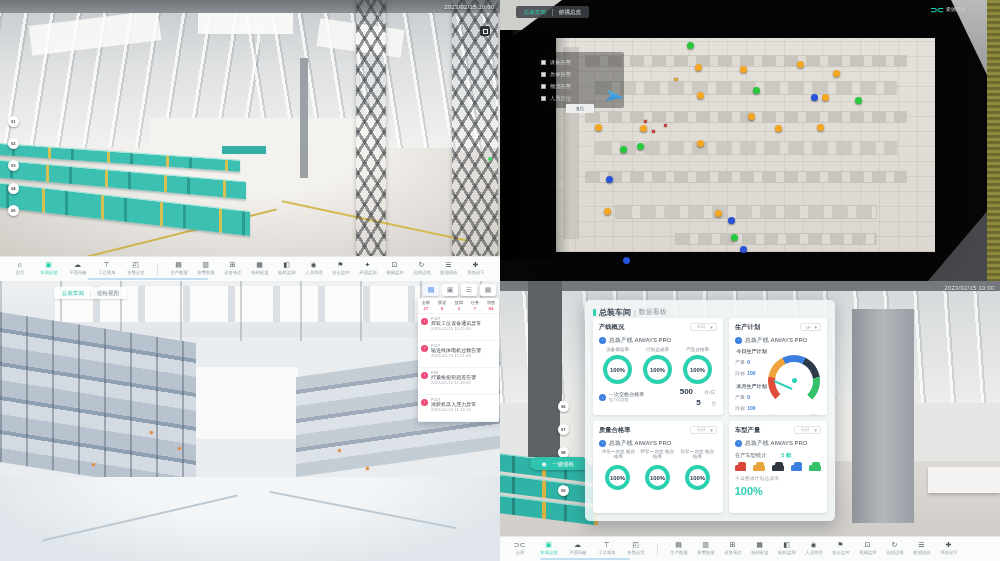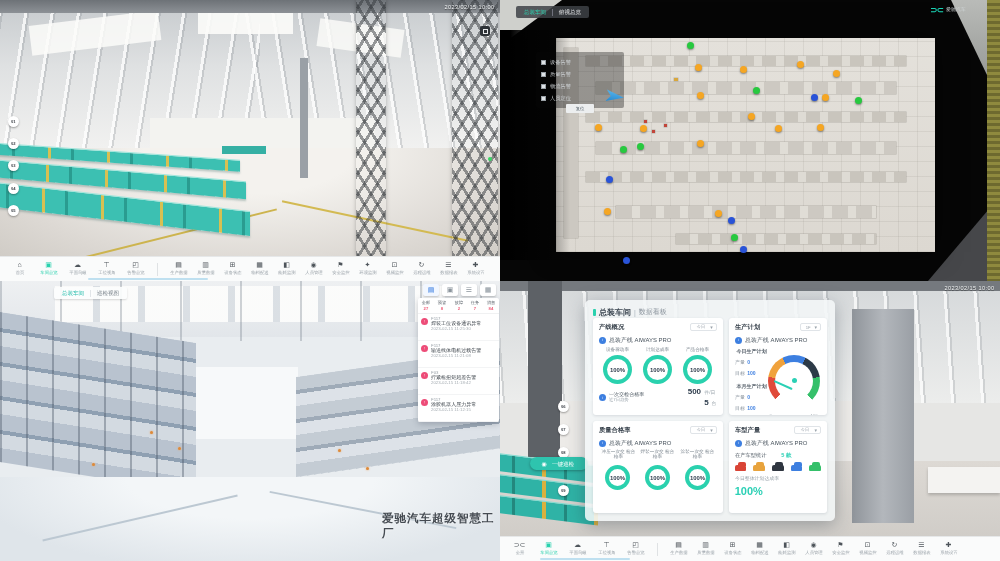--- a/index.html
+++ b/index.html
@@ -158,21 +158,21 @@
   .dcol.small .donut{width:25px;height:25px}
   .donut i{position:absolute;inset:0;border-radius:50%}
   .donut i::after{content:"";position:absolute;inset:4px;border-radius:50%;background:#fff}
   .donut em{position:absolute;inset:0;display:flex;align-items:center;justify-content:center;font-style:normal;font-size:7px;font-weight:bold;color:#2e3c4c;transform:scale(.85)}
   .c1-footer{display:flex;justify-content:space-between;align-items:center;margin-top:3px}
   .c1fl{display:flex;align-items:center;gap:3px}
   .c1fl .ft{display:flex;flex-direction:column;transform:scale(.72);transform-origin:left center}
   .c1fl .f1{font-size:7px;color:#49545e;line-height:8px;white-space:nowrap}
   .c1fl .f2{font-size:6px;color:#98a2aa;line-height:7px;white-space:nowrap}
   .c1fr{display:flex;flex-direction:column;align-items:flex-end;gap:1px}
-  .metric{display:flex;align-items:baseline;gap:2px}
+  .metric{display:flex;align-items:baseline;gap:10px}
   .metric .mv{font-size:8px;font-weight:bold;color:#2e3c4c}
   .metric .mu{font-size:6px;color:#98a2aa;transform:scale(.8)}
   .c2-body{display:flex;gap:2px}
   .c2-groups{flex:1;min-width:0}
   .grp{margin-bottom:3px}
   .g-head{display:flex;align-items:center;gap:2px;font-size:7px;color:#56606a;font-weight:bold;transform:scale(.72);transform-origin:left center;white-space:nowrap}
   .g-bar{width:2px;height:6px;background:#3d7fe0;display:inline-block}
   .kv{display:flex;gap:3px;font-size:7px;margin:1px 0;transform:scale(.72);transform-origin:left center;white-space:nowrap}
   .kv .k{color:#8a949e}
   .kv .v{color:#3d7fe0;font-weight:bold}
@@ -482,21 +482,20 @@
               <i>!</i>
             </span>
             <span class="alarm-body">
               <span class="acode">F117</span>
               <span class="adesc">涂胶机器人压力异常</span>
               <span class="atime">2023-02-15 11:12:15</span>
             </span>
           </div>
         </div>
     </div>
-    <div class="bl-caption">爱驰汽车超级智慧工厂</div>
   </section>
 
   <section class="q" id="br">
     <div class="dec br-roof"></div>
     <div class="dec br-roofst"></div>
     <div class="dec br-beam"></div>
     <div class="dec br-colL tl-lat"></div>
     <div class="dec br-wall"></div>
     <div class="dec br-floor"></div>
     <div class="dec br-colR tl-lat"></div>

